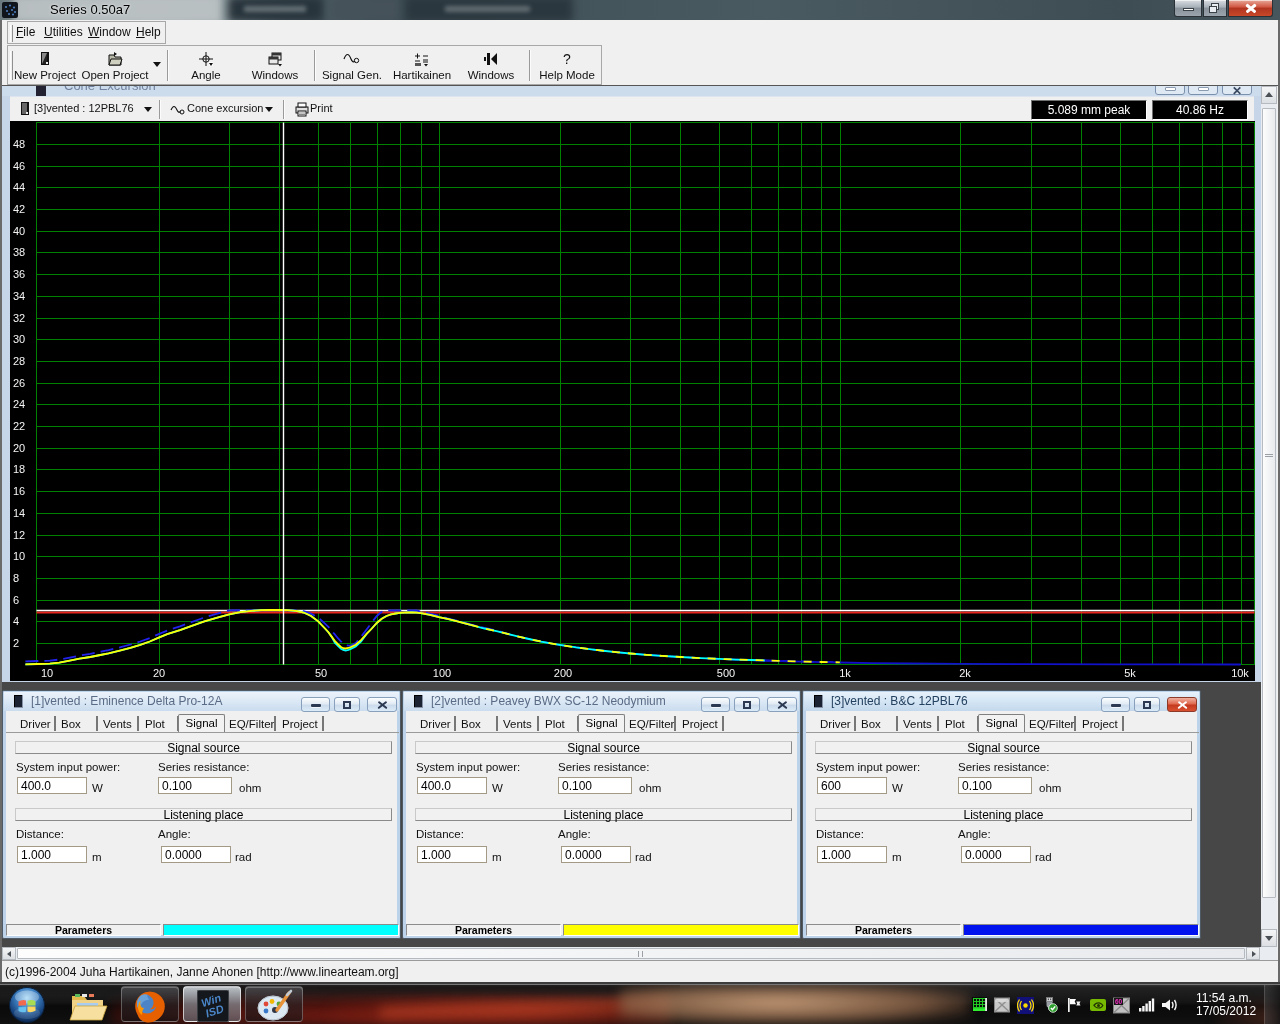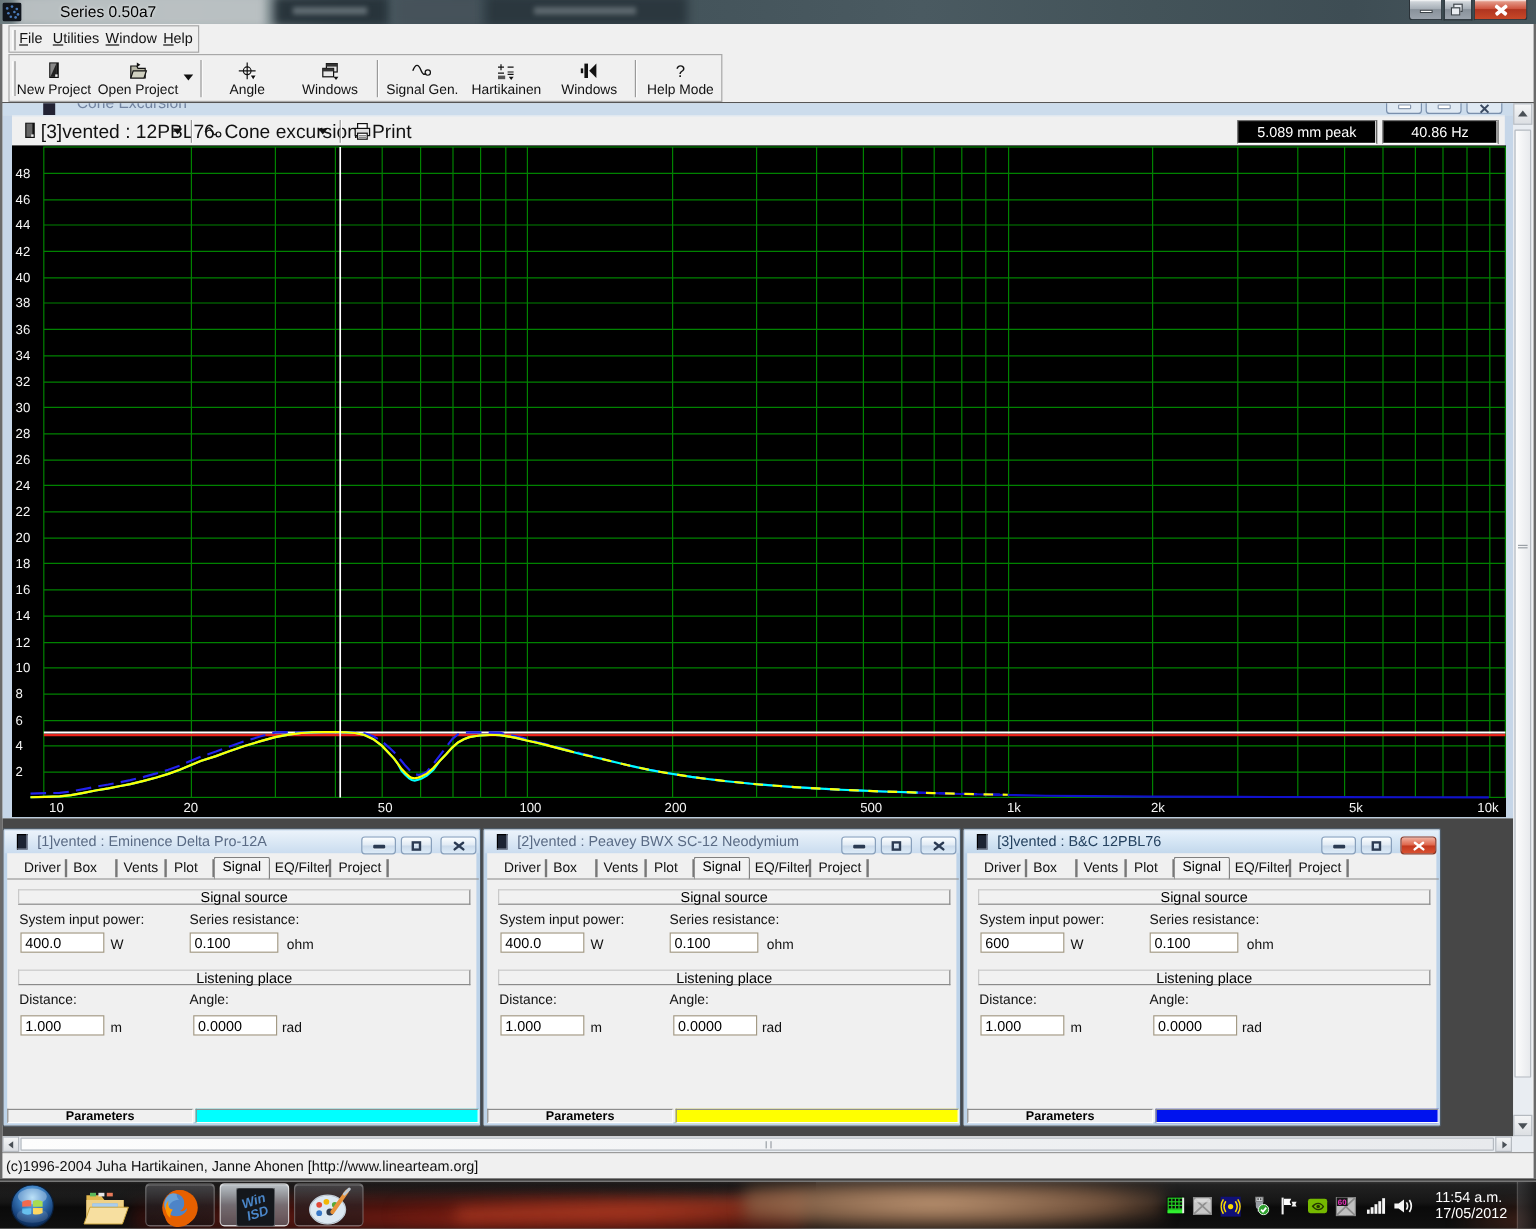--- a/index.html
+++ b/index.html
@@ -14,21 +14,21 @@
 .tbi { position:absolute; top:3px; }
 .tico { position:absolute; left:50%; transform:translateX(-50%); top:2px; }
 .ttxt { position:absolute; left:50%; transform:translateX(-50%); top:20px; font-size:11.5px; white-space:nowrap; color:#111; }
 .tsep { position:absolute; top:4px; width:2px; height:31px; border-left:1px solid #9a9a9a; border-right:1px solid #fcfcfc; }
 .tarrow { width:0; height:0; border-left:4px solid transparent; border-right:4px solid transparent; border-top:5px solid #111; }
 .grip { position:absolute; width:3px; border-left:1px solid #fcfcfc; border-right:1px solid #909090; }
 #mdiedge { position:absolute; left:0; top:85px; width:1280px; height:1px; background:#555; }
 #conestrip { position:absolute; left:2px; top:86px; width:1259px; height:10px; background:#ccdcec; overflow:hidden; }
 #plottools { position:absolute; left:10px; top:96px; width:1245px; height:25px; background:#f0f0f0; border-top:1px solid #dde6f0; }
 .ptsep { position:absolute; top:3px; width:2px; height:19px; border-left:1px solid #9a9a9a; border-right:1px solid #fcfcfc; }
-.ptxt { position:absolute; top:5px; font-size:16px; color:#111; white-space:nowrap; }
+.ptxt { position:absolute; top:5px; font-size:11px; color:#111; white-space:nowrap; }
 .parrow { position:absolute; top:10px; width:0; height:0; border-left:4px solid transparent; border-right:4px solid transparent; border-top:5px solid #111; }
 .robox { position:absolute; top:3px; height:20px; background:#000; border:1px solid; border-color:#707070 #fff #fff #707070; color:#fff; font-size:12px; text-align:center; line-height:18px; will-change:transform; }
 #mdibg { position:absolute; left:2px; top:682px; width:1259px; height:265px; background:#474747; }
 .win { position:absolute; top:690px; width:399px; height:249px; background:#f0f0f0; border:1px solid #4e5a66; border-radius:2px; box-shadow:inset 0 0 0 3px #bdd3e9; }
 .wtitle { position:absolute; left:1px; top:1px; width:395px; height:19px; }
 .wicon { position:absolute; left:10px; top:3px; width:9px; height:13px; background:#1c2433; box-shadow:inset -1px -1px 0 #8a94a8, inset 1px 1px 0 #000; }
 .gdash { position:absolute; left:9px; top:6px; width:10px; height:3px; background:#2b3a52; border-radius:1px; box-shadow:0 1px 0 rgba(255,255,255,0.7); }
 .gbox { position:absolute; left:8px; top:3px; width:8px; height:8px; border:2px solid #2b3a52; background:transparent; }
 .gx1,.gx2 { position:absolute; left:9px; top:6px; width:11px; height:2.4px; border-radius:1px; }
 .gx1 { transform:rotate(38deg); } .gx2 { transform:rotate(-38deg); }

